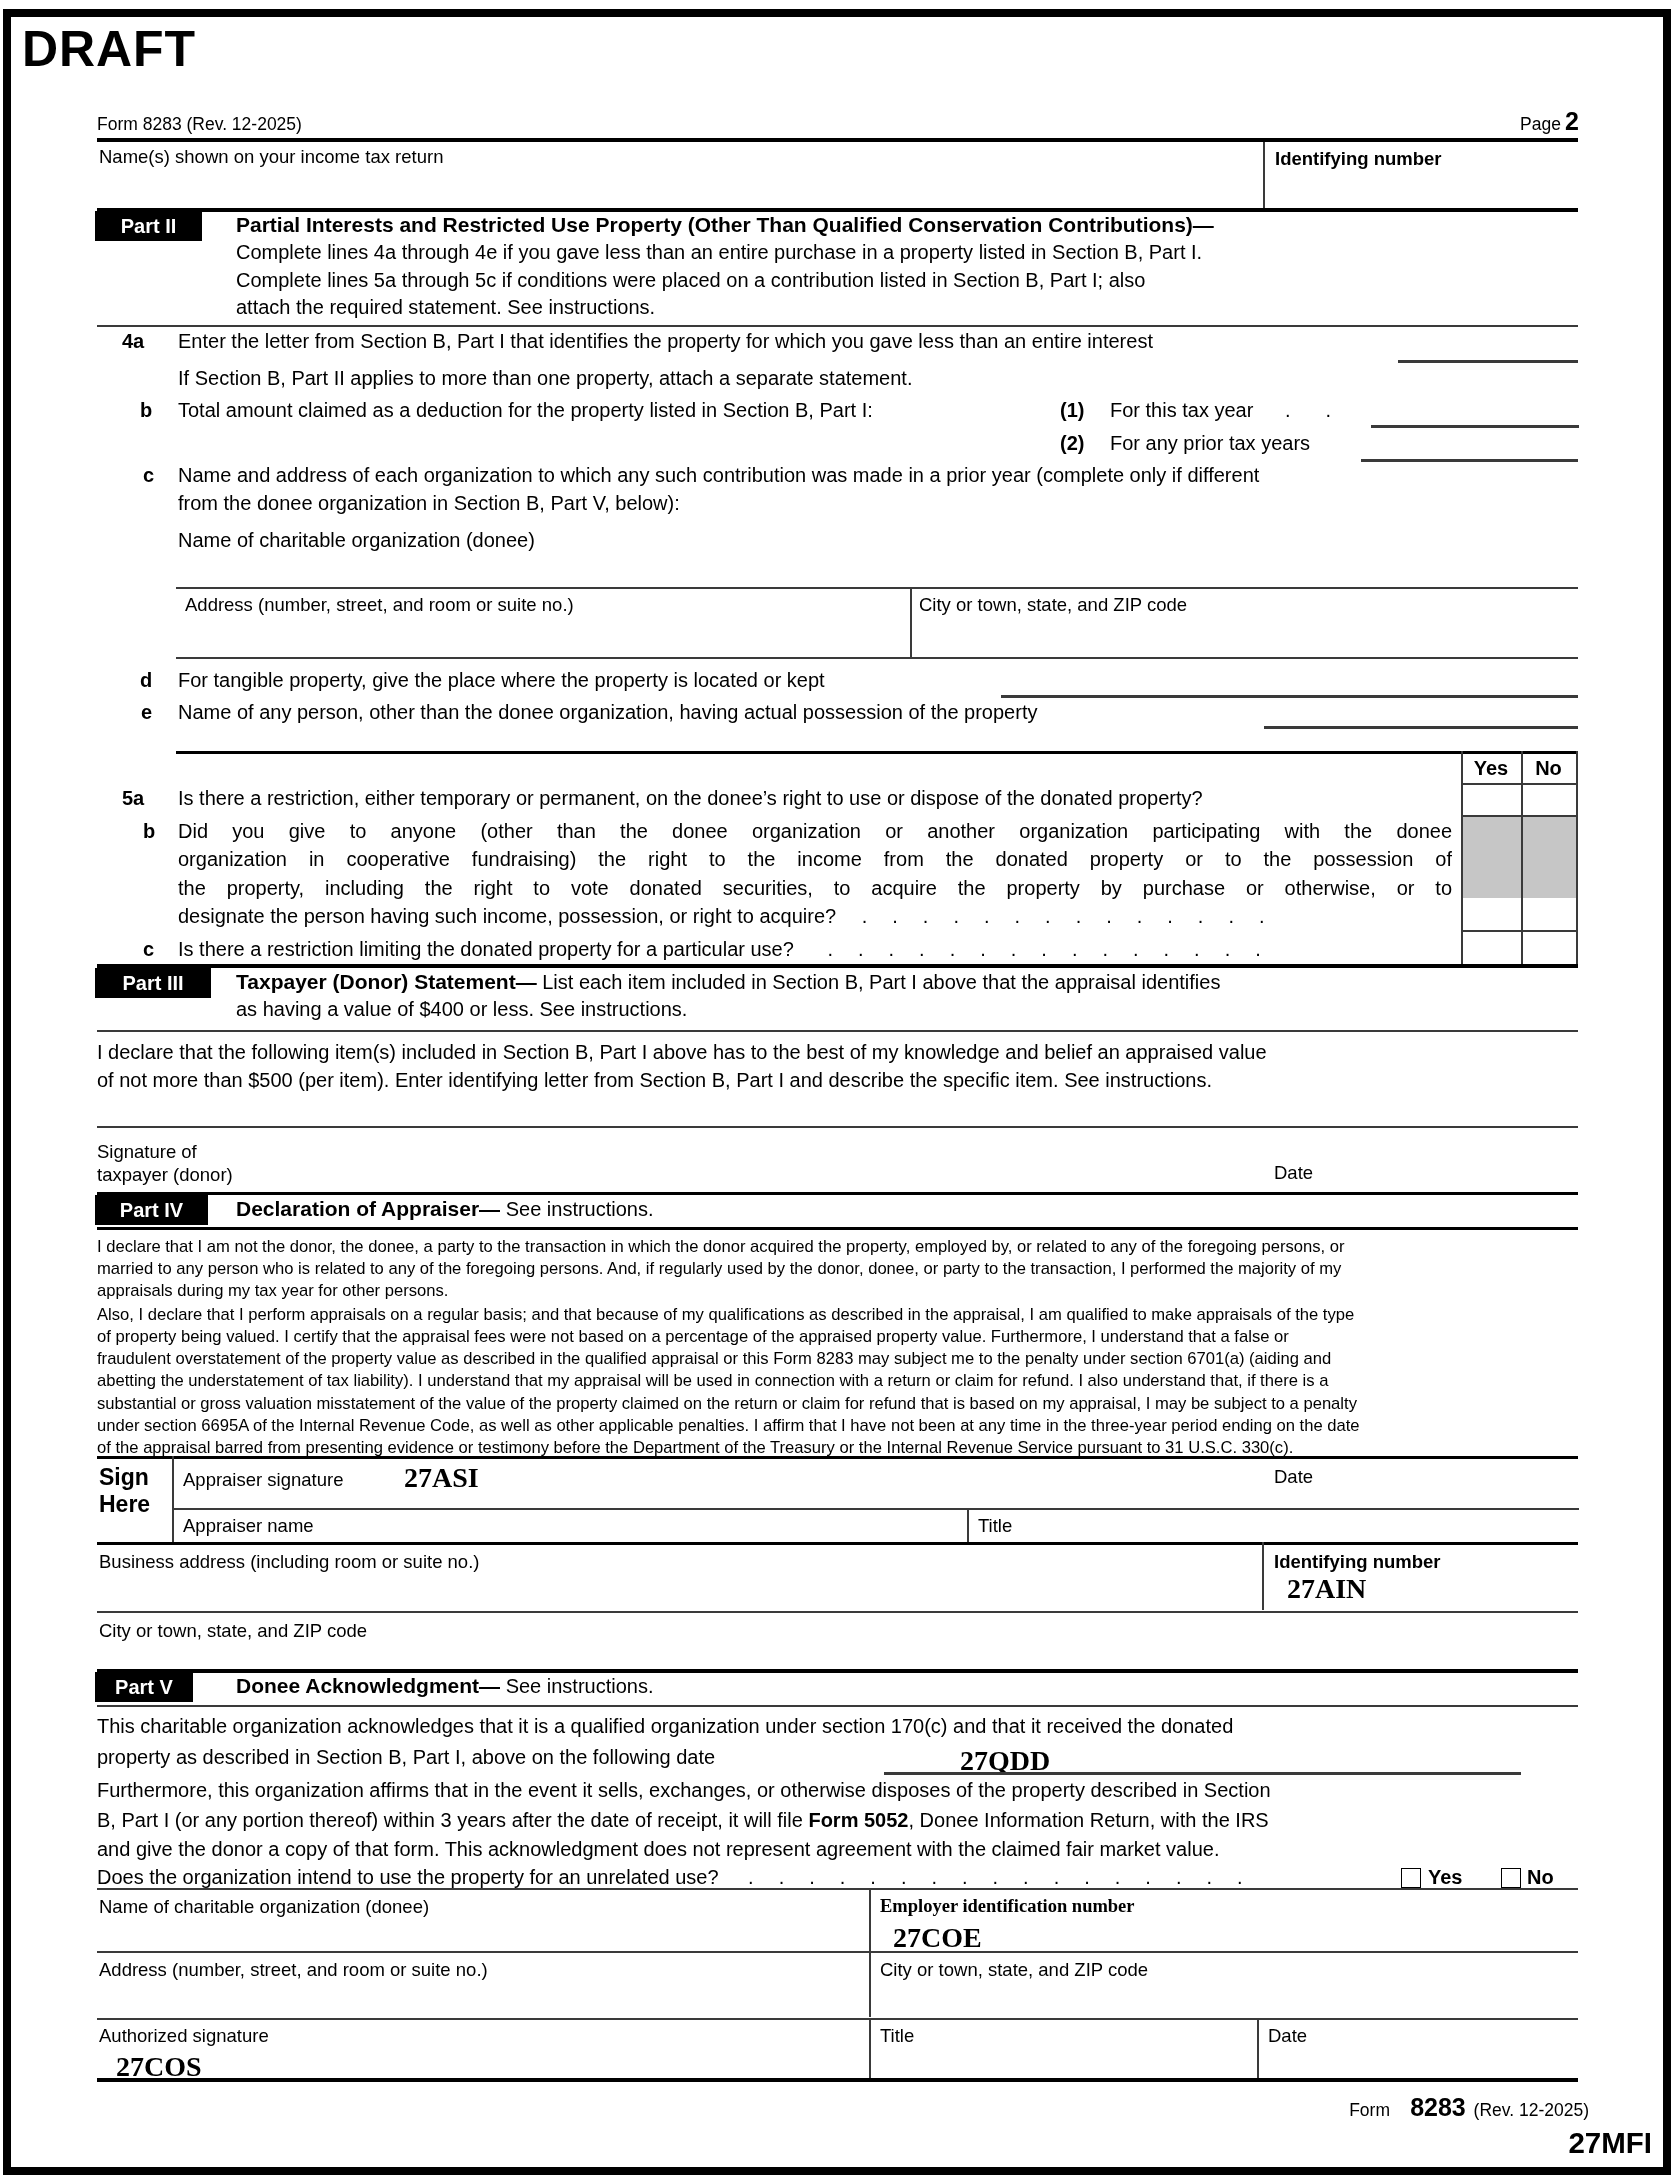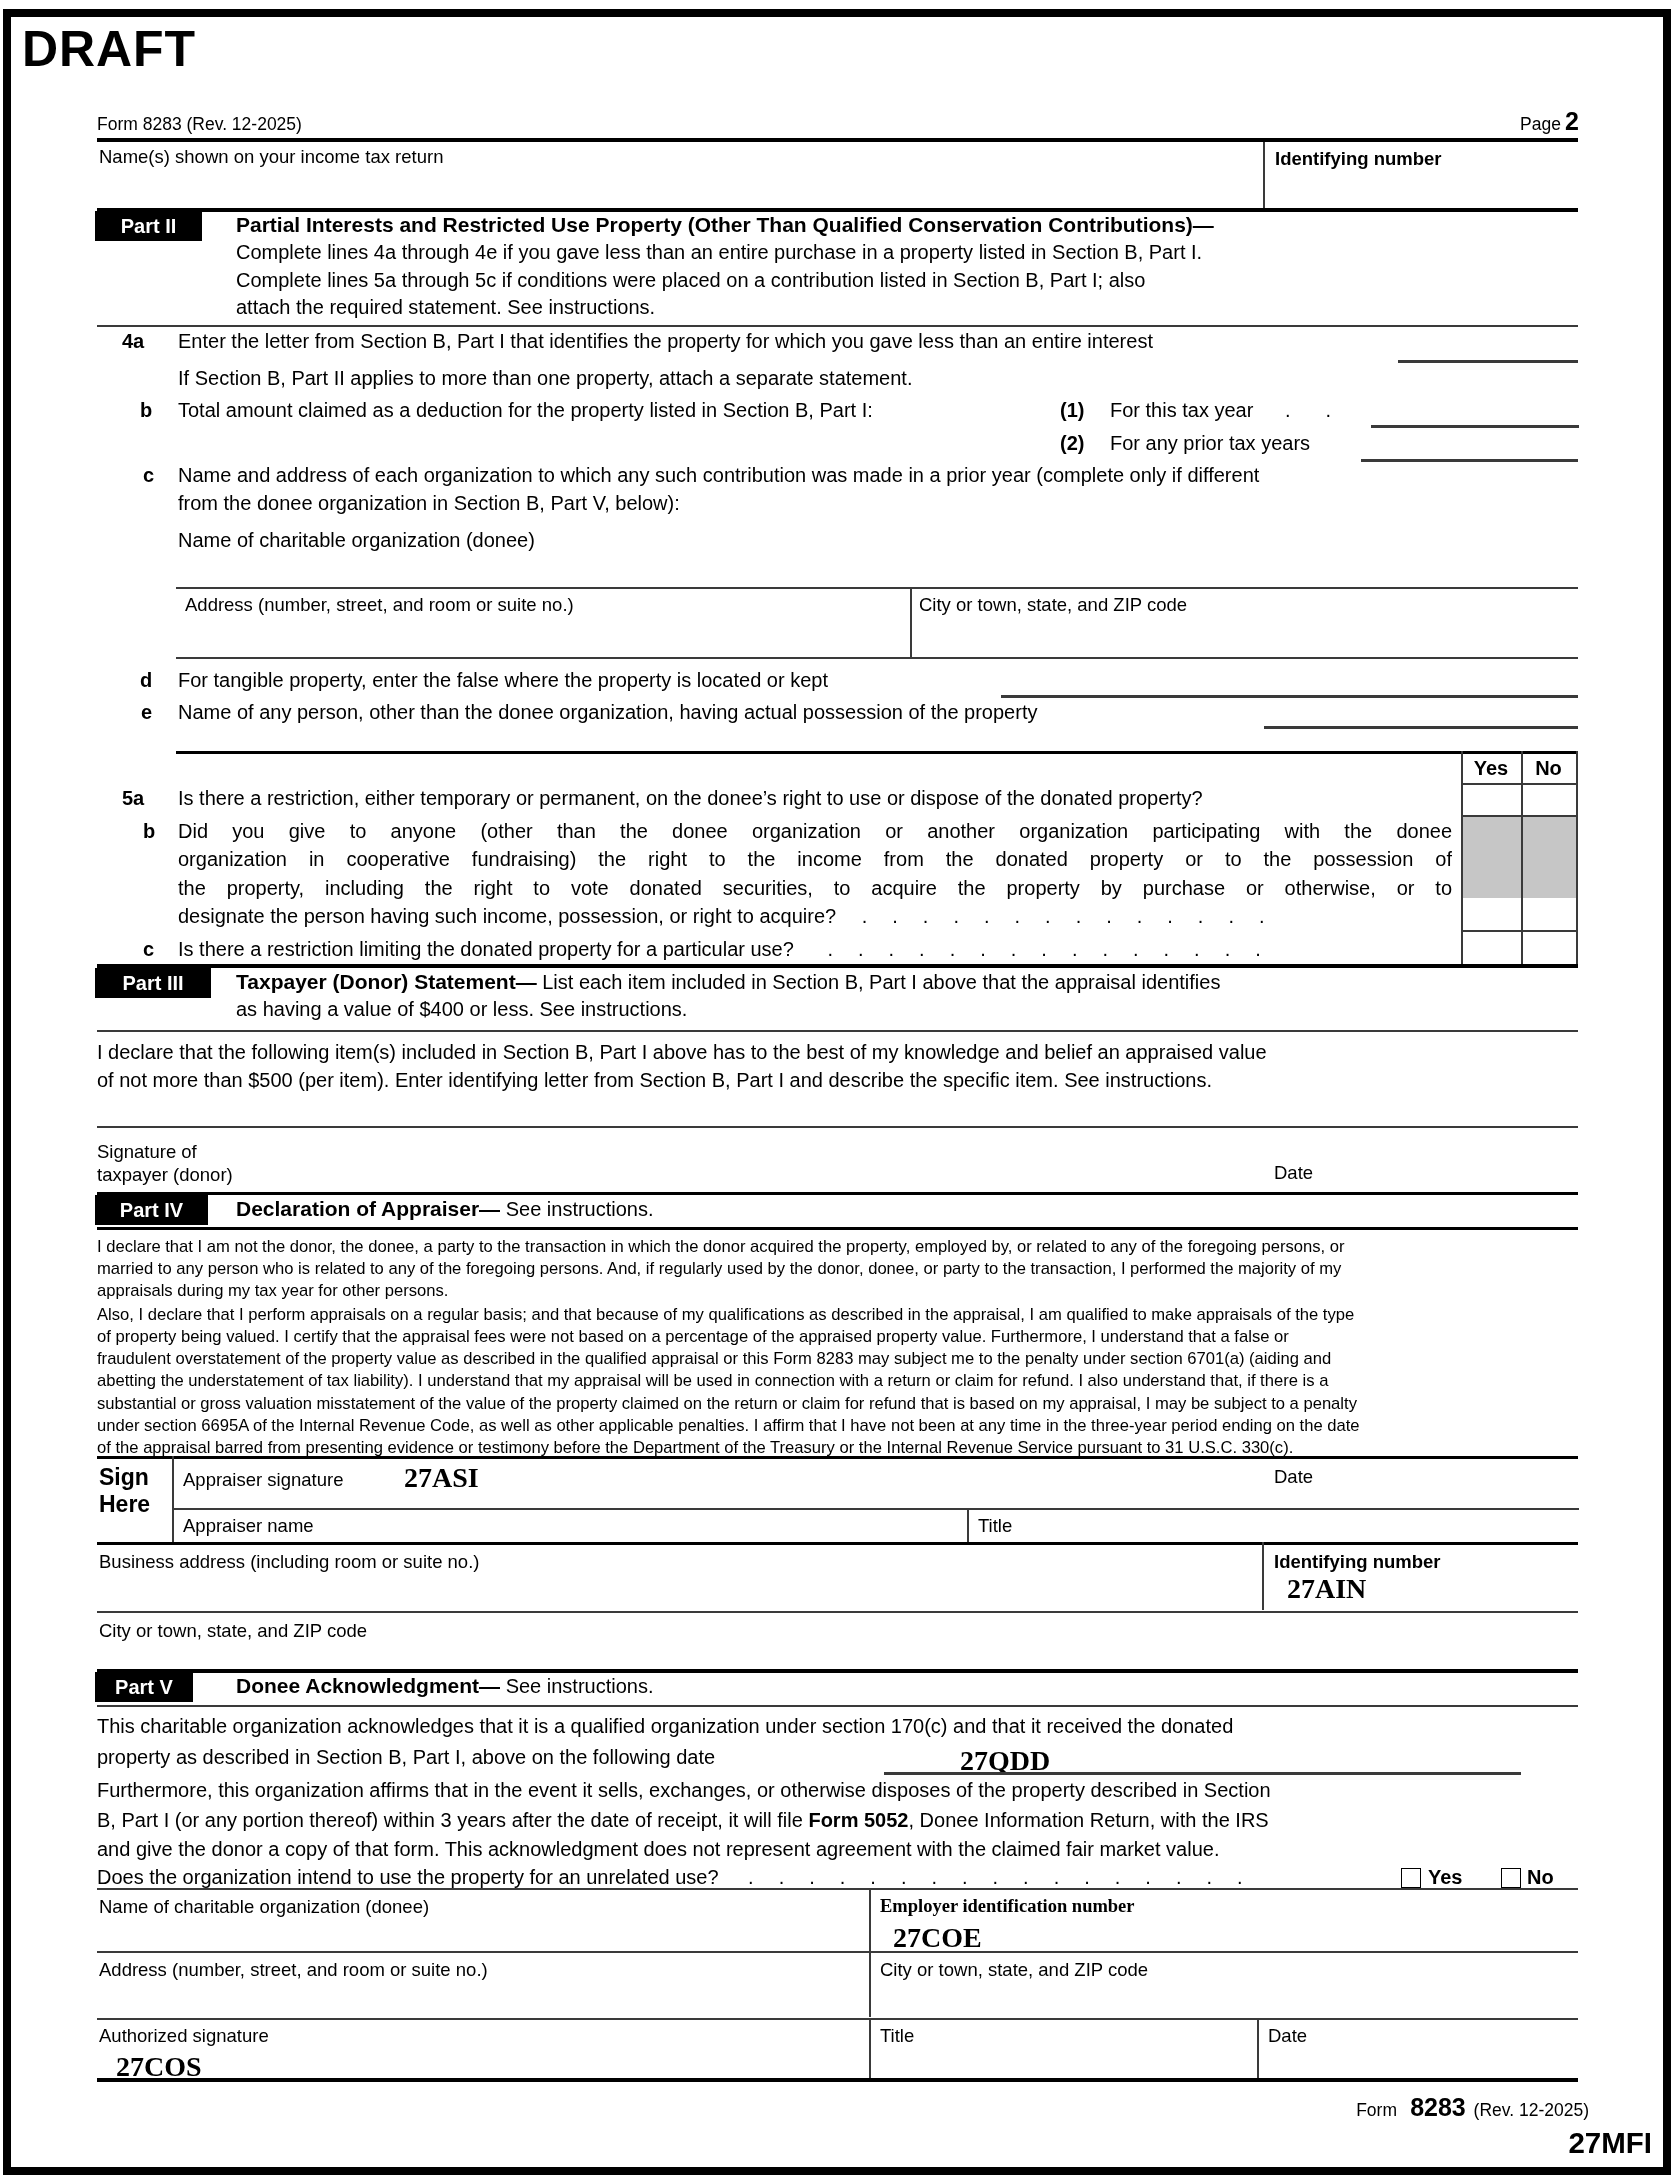--- a/index.html
+++ b/index.html
@@ -74,21 +74,21 @@
 <div class="field" style="left:178px;top:554px;width:1398px;height:31px;"></div>
 <div class="rule" style="left:176px;top:587px;width:1402px;"></div>
 <div class="vl" style="left:910px;top:587px;height:72px;"></div>
 <div class="abs lbl" style="left:185px;top:594px;">Address (number, street, and room or suite no.)</div>
 <div class="abs lbl" style="left:919px;top:594px;">City or town, state, and ZIP code</div>
 <div class="field" style="left:185px;top:618px;width:720px;height:37px;"></div>
 <div class="field" style="left:919px;top:618px;width:655px;height:37px;"></div>
 <div class="rule" style="left:176px;top:657px;width:1402px;"></div>
 
 <div class="abs t b" style="left:140px;top:669px;">d</div>
-<div class="abs t" style="left:178px;top:669px;">For tangible property, enter the false where the property is located or kept</div>
+<div class="abs t" style="left:178px;top:669px;">For tangible property, give the place where the property is located or kept</div>
 <div class="uline" style="left:1001px;top:695px;width:577px;"></div>
 <div class="abs t b" style="left:141px;top:701px;">e</div>
 <div class="abs t" style="left:178px;top:701px;">Name of any person, other than the donee organization, having actual possession of the property</div>
 <div class="uline" style="left:1264px;top:726px;width:314px;"></div>
 
 <div class="thick" style="left:176px;top:751px;width:1402px;height:2.8px;"></div>
 <div class="abs t b" style="left:1461px;top:757px;width:60px;text-align:center;">Yes</div>
 <div class="abs t b" style="left:1521px;top:757px;width:55px;text-align:center;">No</div>
 <div class="rule" style="left:1461px;top:783px;width:117px;"></div>
 <div class="rule" style="left:1461px;top:815px;width:117px;"></div>
@@ -226,17 +226,17 @@
 <div class="vl" style="left:869px;top:2018px;height:61px;"></div>
 <div class="abs lbl" style="left:880px;top:2025px;">Title</div>
 <div class="field" style="left:880px;top:2049px;width:365px;height:28px;"></div>
 <div class="vl" style="left:1257px;top:2018px;height:61px;"></div>
 <div class="abs lbl" style="left:1268px;top:2025px;">Date</div>
 <div class="field" style="left:1268px;top:2049px;width:305px;height:28px;"></div>
 <div class="thick" style="left:97px;top:2078px;width:1481px;"></div>
 
 <div class="abs" style="left:1015px;top:2093px;width:574px;text-align:right;">
   <span style="font-size:17.5px;">Form</span>
-  <span class="b" style="font-size:25px;margin-left:9px;">8283</span>
+  <span class="b" style="font-size:25px;margin-left:16px;">8283</span>
   <span style="font-size:17.5px;margin-left:3.7px;">(Rev. 12-2025)</span>
 </div>
 <div class="abs b" style="left:1384px;top:2126px;width:268px;text-align:right;font-size:29.5px;">27MFI</div>
 
 
 </body></html>

